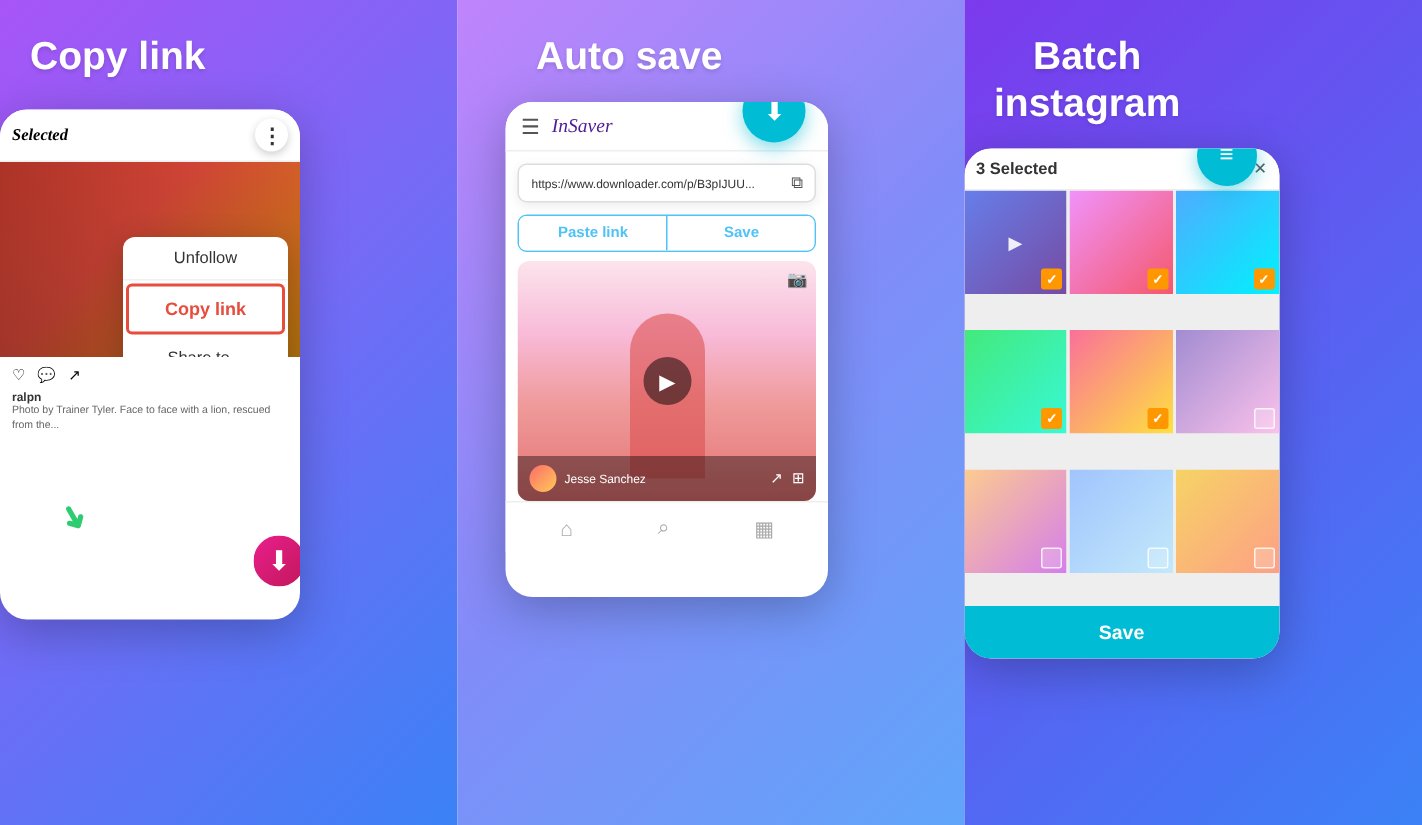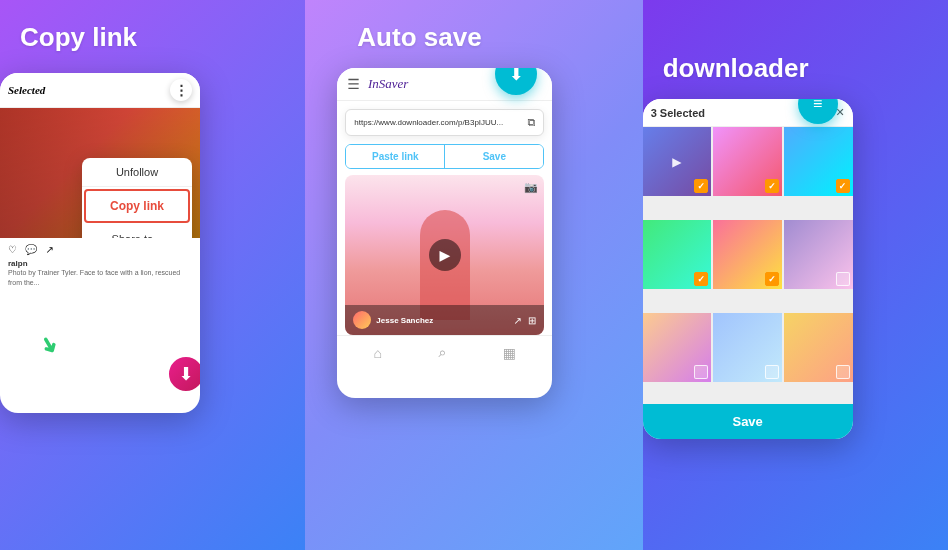--- a/index.html
+++ b/index.html
@@ -309,21 +309,21 @@
       gap: 5px;
     }
 
     .user-avatar {
       width: 18px;
       height: 18px;
       border-radius: 50%;
       background: linear-gradient(135deg, #ff6b6b, #feca57);
     }
 
-    .user-name { font-size: 8px; color: white; font-weight: 700; }
+    .user-name { font-size: 8px; color: white; font-weight: 400; }
 
     .video-actions { display: flex; gap: 6px; }
     .video-action-icon { color: white; font-size: 10px; }
 
     .download-fab {
       position: absolute;
       top: -15px;
       right: 15px;
       width: 42px;
       height: 42px;
@@ -556,22 +556,22 @@
         <span class="nav-icon">⌂</span>
         <span class="nav-icon">⌕</span>
         <span class="nav-icon">▦</span>
       </div>
     </div>
   </div>
 </div>
 
 <div class="panel panel-3">
   <div class="panel-title">
-    <br>
-    <span>downloader</span>
+    <span>Batch</span><br>
+    <span>instagram</span>
   </div>
 
   <div class="phone-mockup phone-3" style="position:relative; display:flex; flex-direction:column;">
 
     <div class="filter-fab">≡</div>
 
     <div class="batch-header">
       <span class="selected-count">3 Selected</span>
       <div class="batch-actions">
         <span class="batch-icon">✓</span>

